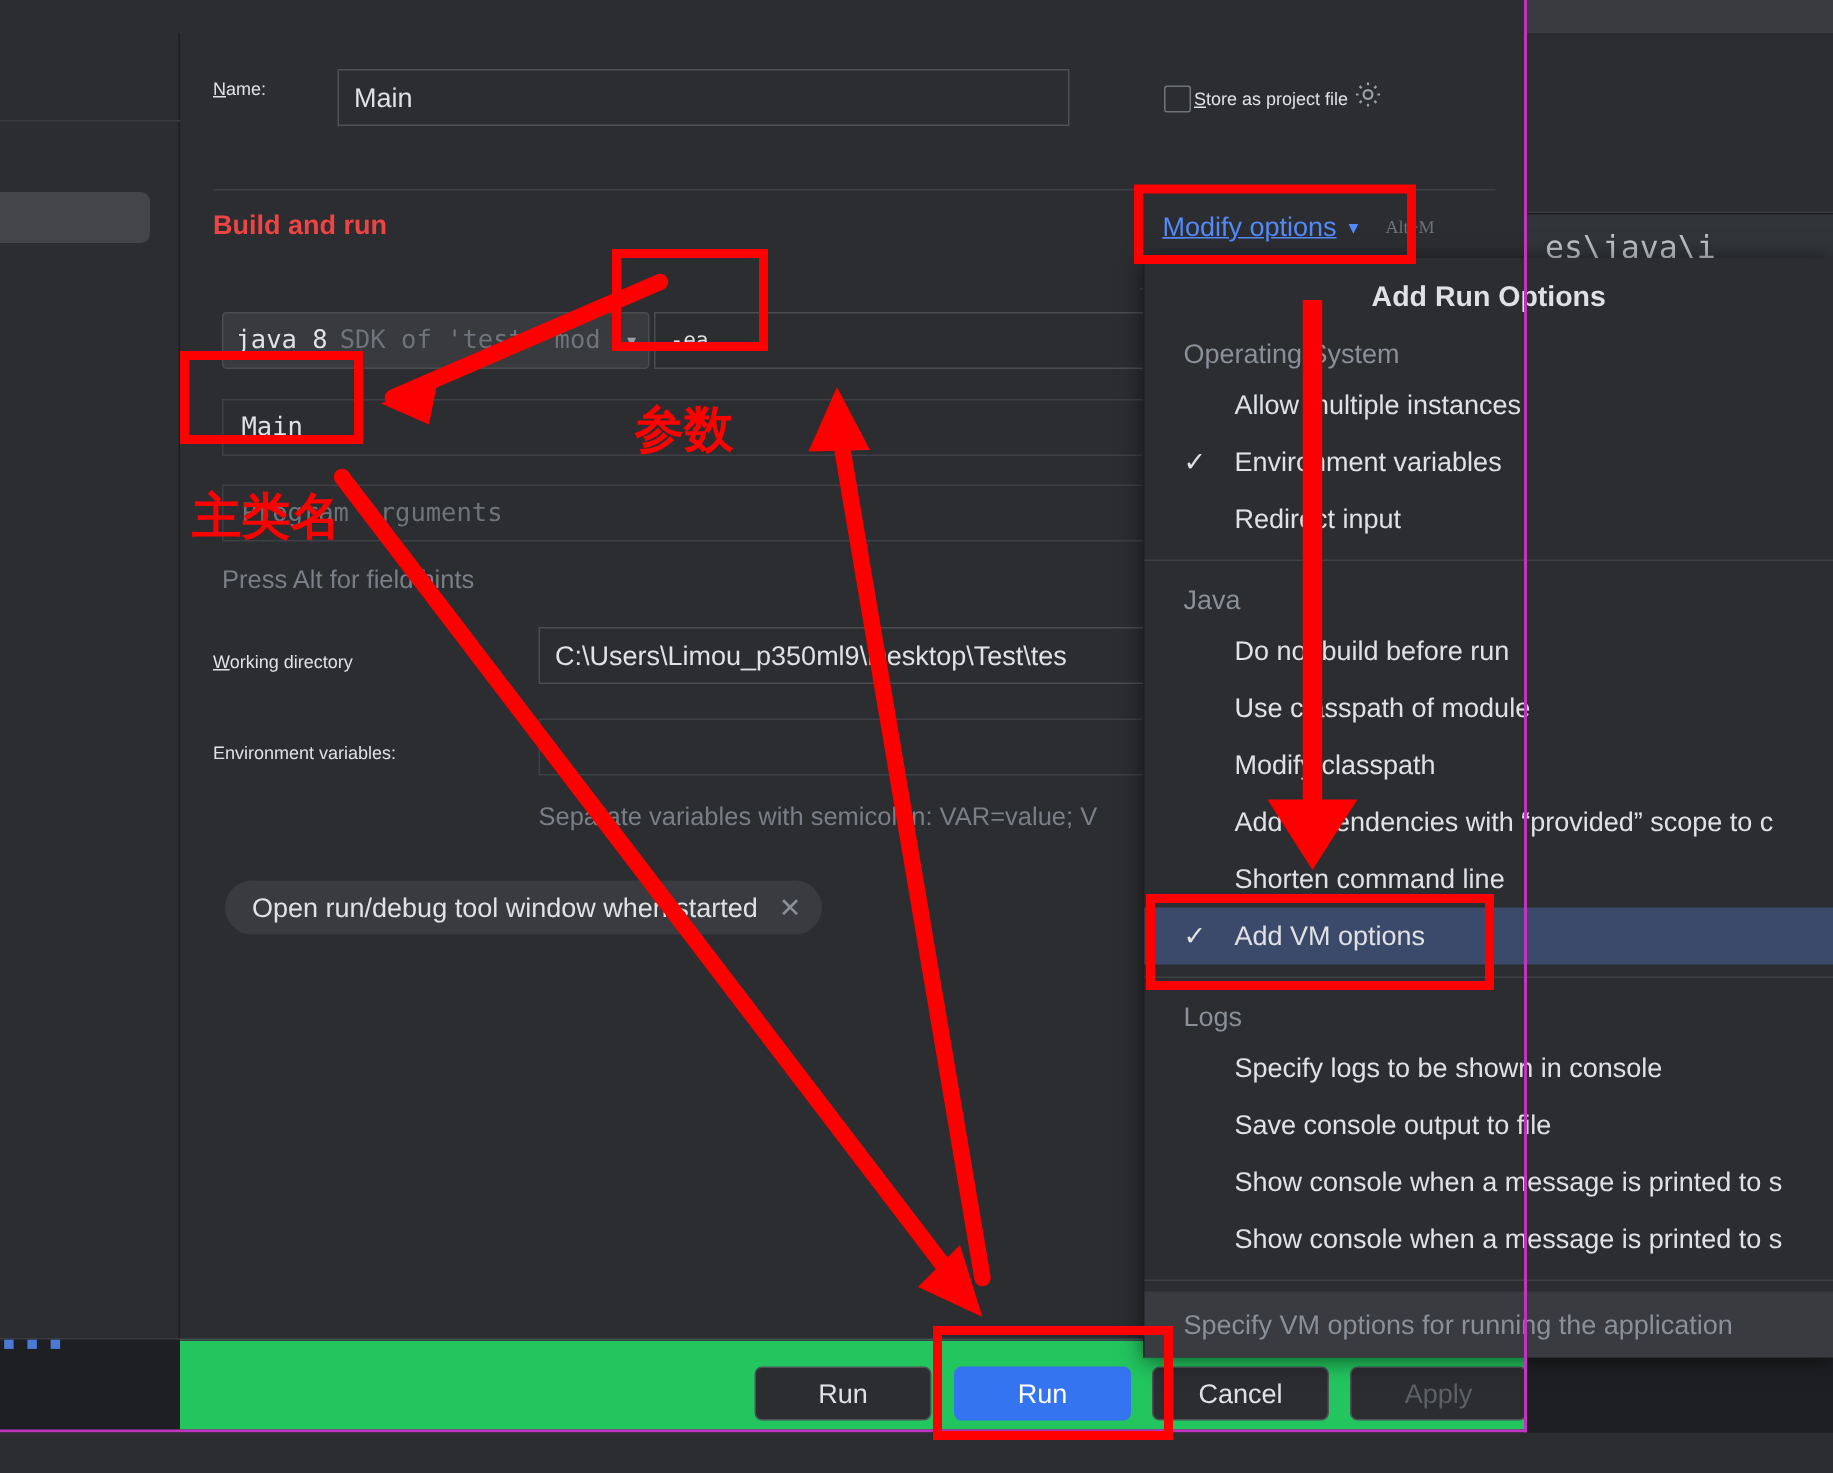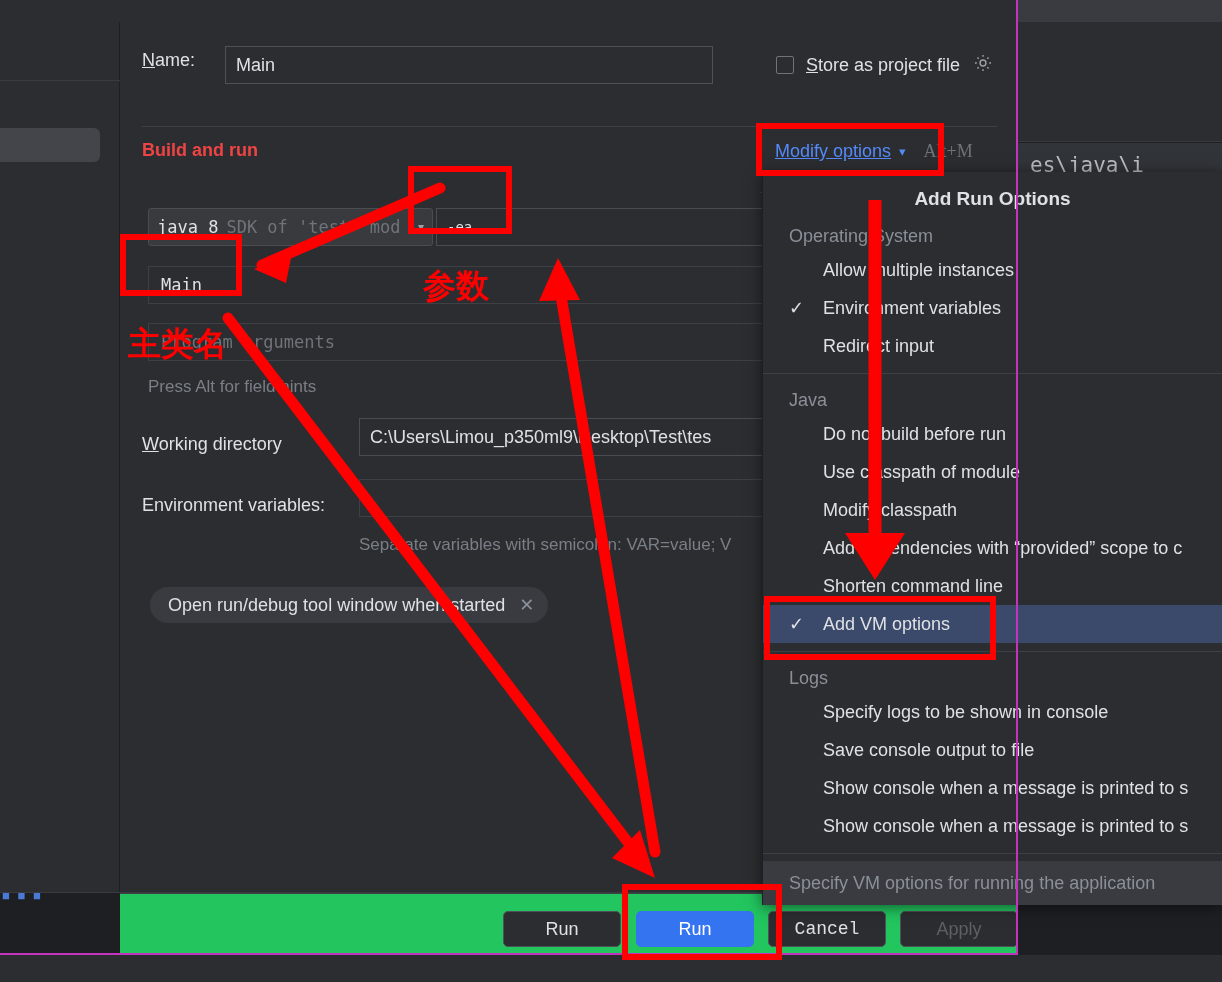--- a/index.html
+++ b/index.html
@@ -28,21 +28,21 @@
   .left-panel-divider { position:absolute; left:0; top:58px; width:120px; height:1px; background:#393b40; }
   .left-sel-chip { position:absolute; left:-14px; top:106px; width:114px; height:34px; background:#43454a; border-radius:6px; }
   .left-dots { position:absolute; left:2px; top:866px; font-size:13px; color:#4a7ad6; letter-spacing:2px; }
   .left-panel-bottom-div { position:absolute; left:0; top:892px; width:1018px; height:1px; background:#393b40; }
 
   
   .dialog { position:absolute; left:120px; top:22px; width:898px; height:870px; background:#2b2d30; }
   .dialog-footer { position:absolute; left:120px; top:893px; width:898px; height:60px; background:#22c55e; }
 
   .row-name { position:absolute; left:22px; top:28px; }
-  .lbl { color:#dfe1e5; font-size:18px; white-space:nowrap; }
+  .lbl { color:#dfe1e5; font-size:12px; white-space:nowrap; }
   .lbl u { text-decoration:underline; }
   .lbl-dim { color:#6f737a; }
   .txtfield {
     background:#2b2d30; border:1px solid #4e5157; color:#dfe1e5;
     font-size:18px; padding:6px 10px;
   }
   .txtfield::placeholder { color:#6f737a; }
 
   .chk-box { width:18px; height:18px; border:1px solid #6f737a; border-radius:2px; background:#2b2d30; display:inline-block; vertical-align:-3px;}
   .gear { display:inline-block; vertical-align:-4px; }
@@ -142,21 +142,21 @@
   </div>
   <div class="left-panel-bottom-div"></div>
 
   <div class="dialog">
 
     <div class="row-name">
       <span class="lbl"><u>N</u>ame:</span>
     </div>
     <input class="txtfield" style="position: absolute; left: 105px; top: 24px; width: 488px; height: 38px;" value="Main">
 
-    <div style="position:absolute;left:656px;top:30px;display:flex;align-items:center;gap:12px;">
+    <div style="position:absolute;left:656px;top:30px;display:flex;align-items:center;gap:2px;">
       <span class="chk-box"></span>
       <span class="lbl"><u>S</u>tore as project file</span>
       <span class="gear">
         <svg width="22" height="22" viewBox="0 0 24 24" fill="none" stroke="#9aa0a6" stroke-width="1.6">
           <circle cx="12" cy="12" r="3.2"></circle>
           <path d="M12 3.2v2 M12 18.8v2 M3.2 12h2 M18.8 12h2 M5.9 5.9l1.5 1.5 M16.6 16.6l1.5 1.5 M18.1 5.9l-1.5 1.5 M7.4 16.6l-1.5 1.5"></path>
         </svg>
       </span>
     </div>
 
@@ -206,21 +206,21 @@
       <span>Open run/debug tool window when started</span>
       <span class="chip-x">✕</span>
     </div>
 
   </div>
 
   <div class="dialog-footer">
     <div class="hr" style="left:0;top:0;width:898px;"></div>
     <div class="btn" style="position:absolute;left:383px;top:18px;width:118px;">Run</div>
     <div class="btn btn-primary" style="position:absolute;left:516px;top:18px;width:118px;">Run</div>
-    <div class="btn" style="position:absolute;left:648px;top:18px;width:118px;font-family:Liberation Mono, monospace;">Cancel</div>
+    <div class="btn" style="position:absolute;left:648px;top:18px;width:118px;">Cancel</div>
     <div class="btn btn-disabled" style="position:absolute;left:780px;top:18px;width:118px;">Apply</div>
   </div>
 
   <div class="popup">
     <div class="popup-title">Add Run Options</div>
     <div id="popup-body">
         <div class="grp">Operating System</div>
         <div class="mitem">
           <span class="chk"></span>
           <span>Allow multiple instances</span>

